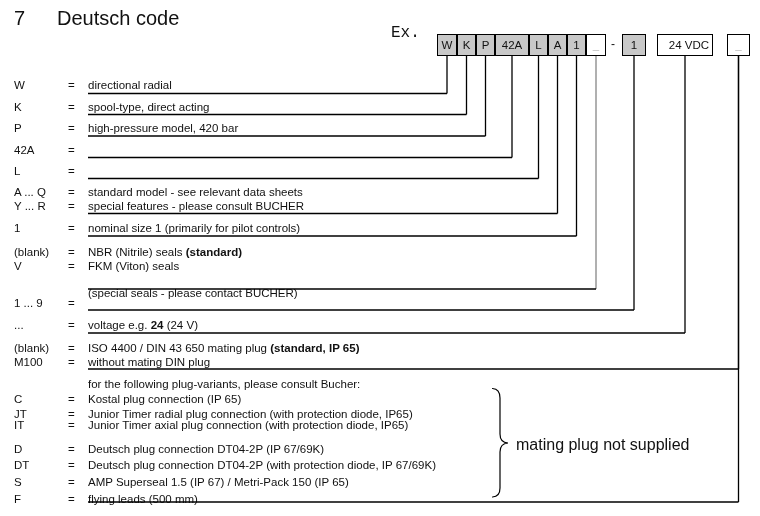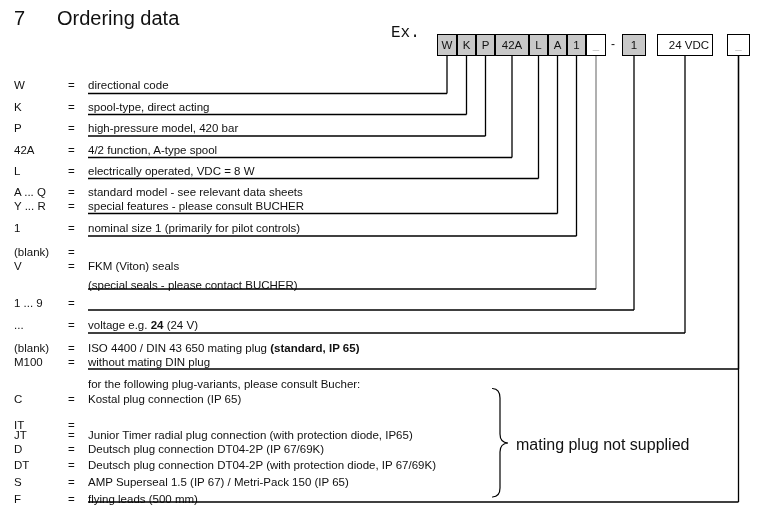--- a/index.html
+++ b/index.html
@@ -29,21 +29,21 @@
   #brace-note{position:absolute;left:516px;top:436px;font-size:16px;white-space:nowrap;}
   #diagram-lines{position:absolute;left:0;top:0;pointer-events:none;}
 </style>
 </head>
 <body>
 
 <div id="page">
 
   <div id="title">
     <span class="num">7</span>
-    <span class="txt">Ordering data</span>
+    <span class="txt">Deutsch code</span>
   </div>
 
   <span id="ex-label">Ex.</span>
 
   <div id="boxes">
       <div class="codebox gray" style="left: 437px; width: 20px;">W</div>
       <div class="codebox gray" style="left: 457px; width: 19px;">K</div>
       <div class="codebox gray" style="left: 476px; width: 19px;">P</div>
       <div class="codebox gray" style="left: 495px; width: 34px;">42A</div>
       <div class="codebox gray" style="left: 529px; width: 19px;">L</div>
@@ -54,67 +54,66 @@
       <div class="codebox white" style="left: 657px; width: 56px;">24 VDC</div>
       <div class="codebox blank" style="left: 727px; width: 23px;">_</div>
     </div>
 
   <span id="dash">-</span>
 
   <div id="rows">
       <div class="row" style="top: 78px;">
         <span class="code">W</span>
         <span class="eq">=</span>
-        <span class="desc">directional code</span>
+        <span class="desc">directional radial</span>
       </div>
       <div class="row" style="top: 99.5px;">
         <span class="code">K</span>
         <span class="eq">=</span>
         <span class="desc">spool-type, direct acting</span>
       </div>
       <div class="row" style="top: 121px;">
         <span class="code">P</span>
         <span class="eq">=</span>
         <span class="desc">high-pressure model, 420 bar</span>
       </div>
       <div class="row" style="top: 142.5px;">
         <span class="code">42A</span>
         <span class="eq">=</span>
-        <span class="desc">4/2 function, A-type spool</span>
       </div>
       <div class="row" style="top: 164px;">
         <span class="code">L</span>
         <span class="eq">=</span>
-        <span class="desc">electrically operated, VDC = 8 W</span>
       </div>
       <div class="row" style="top: 184.5px;">
         <span class="code">A ... Q</span>
         <span class="eq">=</span>
         <span class="desc">standard model - see relevant data sheets</span>
       </div>
       <div class="row" style="top: 199px;">
         <span class="code">Y ... R</span>
         <span class="eq">=</span>
         <span class="desc">special features - please consult BUCHER</span>
       </div>
       <div class="row" style="top: 221px;">
         <span class="code">1</span>
         <span class="eq">=</span>
         <span class="desc">nominal size 1 (primarily for pilot controls)</span>
       </div>
       <div class="row" style="top: 245px;">
         <span class="code">(blank)</span>
         <span class="eq">=</span>
+        <span class="desc">NBR (Nitrile) seals  <b>(standard)</b></span>
       </div>
       <div class="row" style="top: 259px;">
         <span class="code">V</span>
         <span class="eq">=</span>
         <span class="desc">FKM (Viton) seals</span>
       </div>
-      <div class="row" style="top: 278px;">
+      <div class="row" style="top: 286px;">
         <span class="desc">(special seals - please contact BUCHER)</span>
       </div>
       <div class="row" style="top: 295.5px;">
         <span class="code">1 ... 9</span>
         <span class="eq">=</span>
       </div>
       <div class="row" style="top: 318px;">
         <span class="code">...</span>
         <span class="eq">=</span>
         <span class="desc">voltage e.g. <b>24</b> (24 V)</span>
@@ -130,28 +129,29 @@
         <span class="desc">without mating DIN plug</span>
       </div>
       <div class="row" style="top: 376.5px;">
         <span class="desc">for the following plug-variants, please consult Bucher:</span>
       </div>
       <div class="row" style="top: 391.5px;">
         <span class="code">C</span>
         <span class="eq">=</span>
         <span class="desc">Kostal plug connection (IP 65)</span>
       </div>
-      <div class="row" style="top: 428px;">
+      <div class="row" style="top: 407px;">
         <span class="code">JT</span>
         <span class="eq">=</span>
         <span class="desc">Junior Timer radial plug connection (with protection diode, IP65)</span>
       </div>
       <div class="row" style="top: 418px;">
         <span class="code">IT</span>
         <span class="eq">=</span>
+        <span class="desc">Junior Timer axial plug connection (with protection diode, IP65)</span>
       </div>
       <div class="row" style="top: 441.5px;">
         <span class="code">D</span>
         <span class="eq">=</span>
         <span class="desc">Deutsch plug connection DT04-2P (IP 67/69K)</span>
       </div>
       <div class="row" style="top: 458px;">
         <span class="code">DT</span>
         <span class="eq">=</span>
         <span class="desc">Deutsch plug connection DT04-2P (with protection diode, IP 67/69K)</span>

